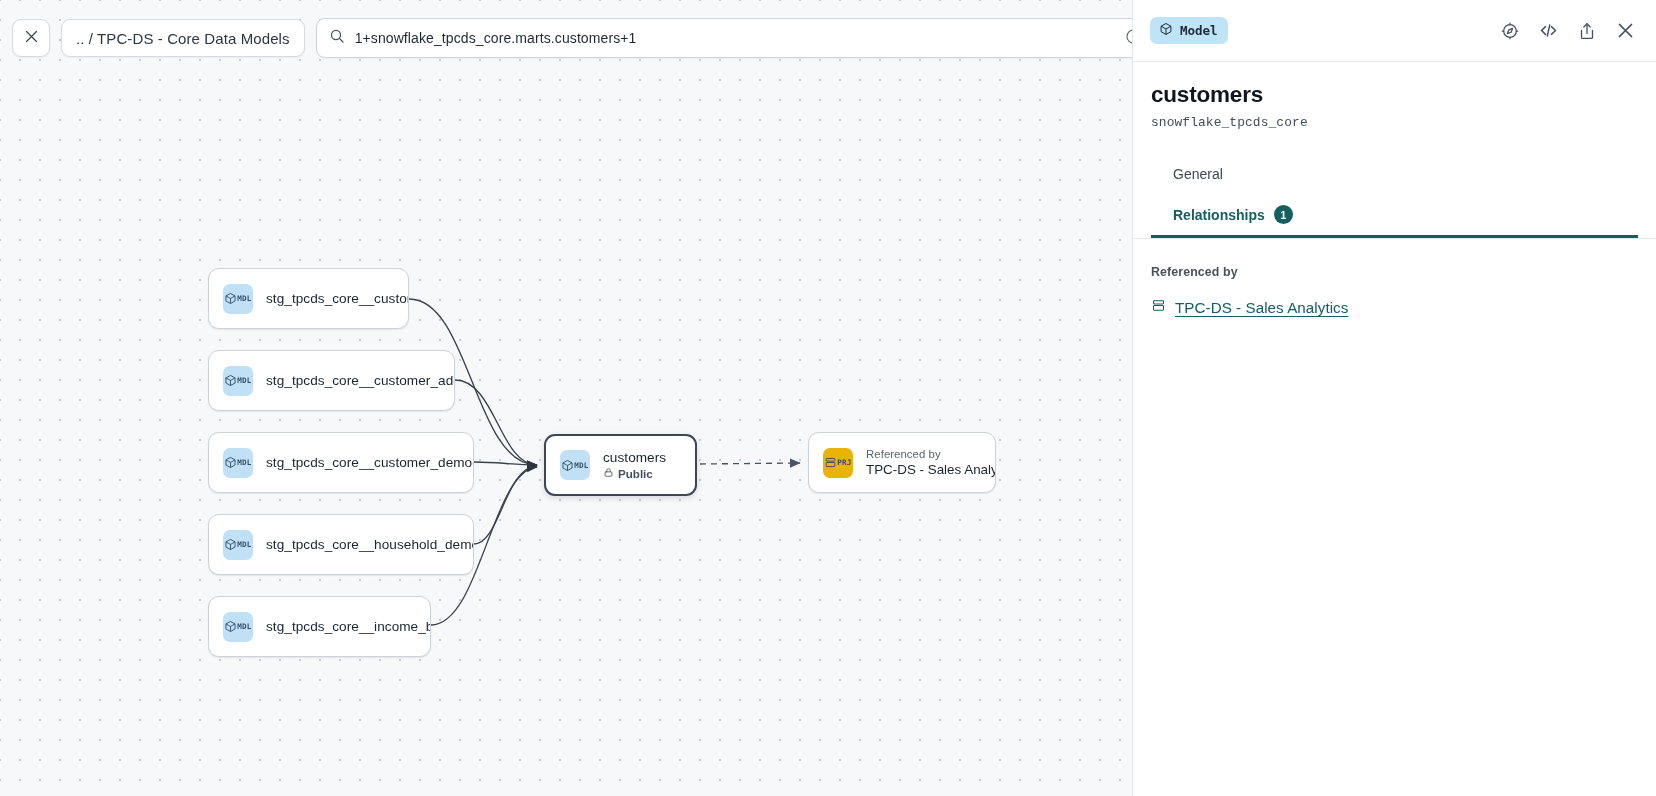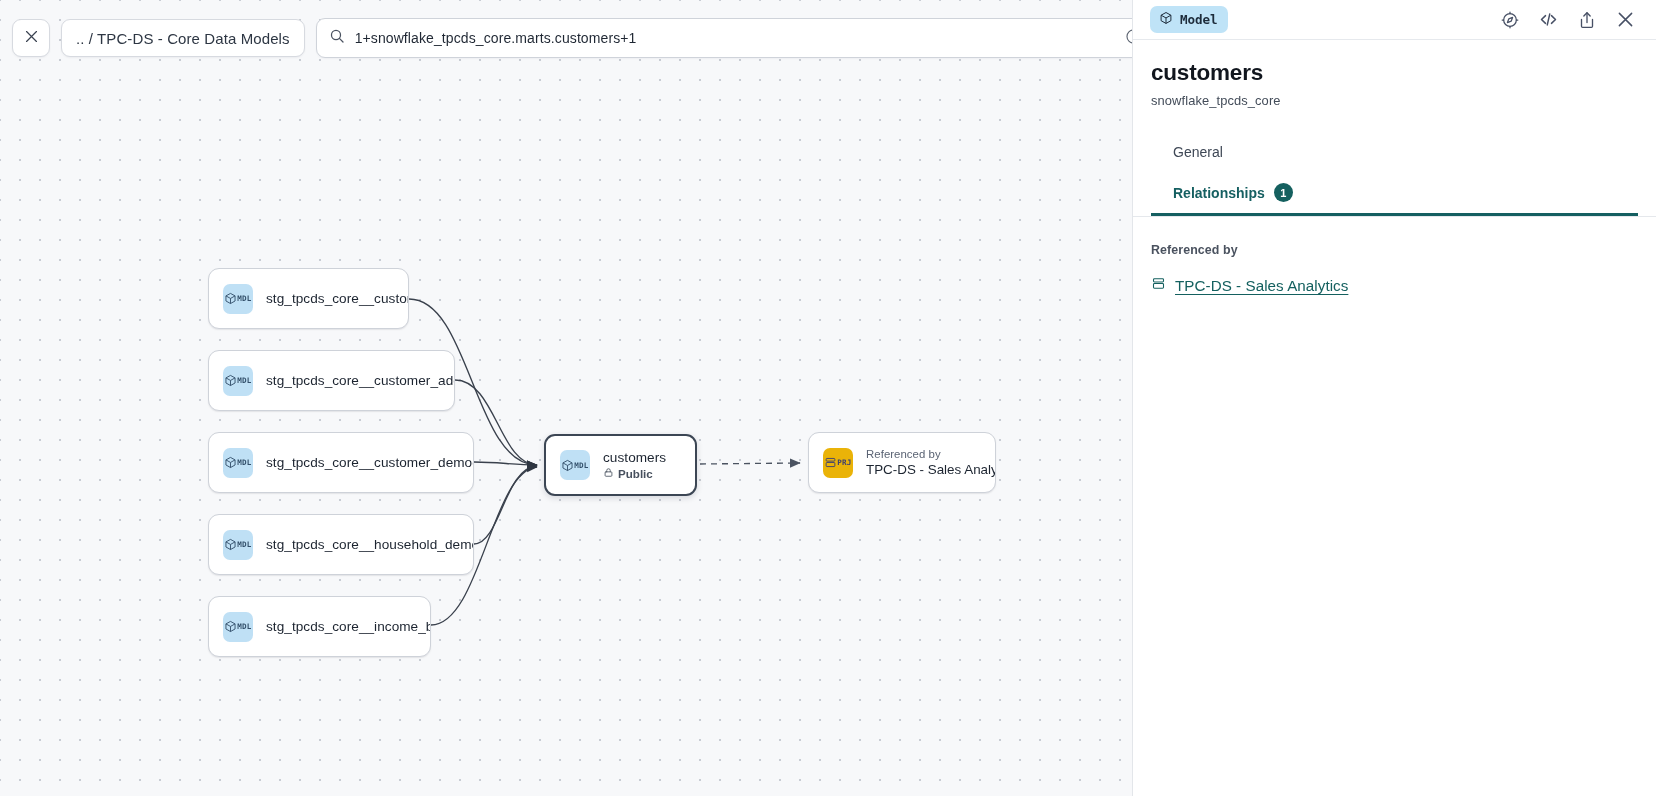--- a/index.html
+++ b/index.html
@@ -157,21 +157,21 @@
   #side-panel {
     position: relative;
     width: 524px;
     height: 796px;
     background: #ffffff;
     border-left: 1px solid #e3e6ea;
     display: flex;
     flex-direction: column;
   }
   #panel-head {
-    height: 40px;
+    height: 62px;
     flex: none;
     display: flex;
     align-items: center;
     padding: 0 20px 0 17px;
     border-bottom: 1px solid #e6e9ed;
   }
   #model-chip {
     display: inline-flex;
     align-items: center;
     gap: 7px;
@@ -198,20 +198,21 @@
     font-size: 22.5px;
     font-weight: 700;
     color: #11161e;
     letter-spacing: -.2px;
   }
   #panel-subtitle {
     font-size: 12.9px;
     color: #434c59;
     margin-top: 7px;
     letter-spacing: .1px;
+    font-family: Liberation Mono, monospace;
   }
 
   #tabs {
     display: flex;
     align-items: stretch;
     gap: 0;
     margin-top: 27px;
     padding: 0 18px;
     border-bottom: 1px solid #e5e8ec;
     flex-direction: column;

